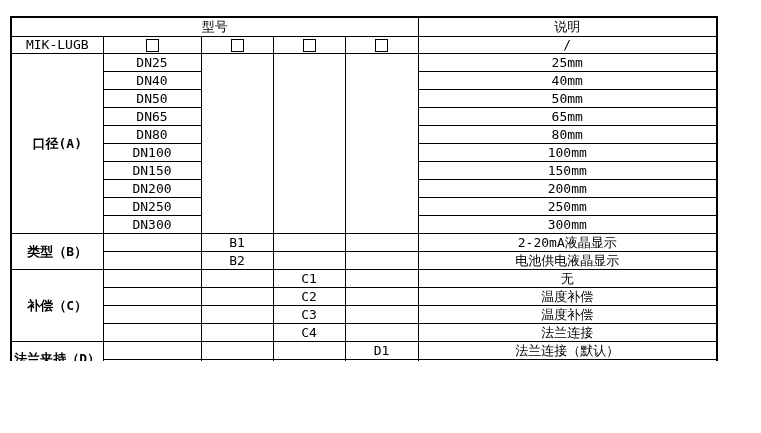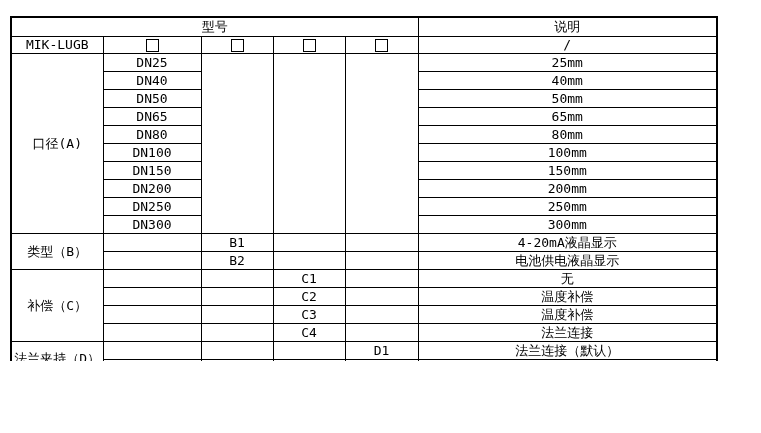--- a/index.html
+++ b/index.html
@@ -33,21 +33,21 @@
     padding: 0;
     font-size: 13px;
     line-height: 1;
     white-space: nowrap;
     overflow: hidden;
   }
   tr.row-header  { height: 19px; }
   tr.row-brand   { height: 17px; margin-top: 24px; }
   tr.row-option  { height: 18px; }
   td.hdr { font-size: 14px; }
-  td.label-cell { font-size: 13px; }
+  td.label-cell { font-size: 13px; font-weight: bold; }
   .checkbox {
     display: inline-block;
     width: 11px;
     height: 11px;
     border: 1px solid #000000;
     background: #ffffff;
     vertical-align: middle;
   }
   .caption {
     position: absolute;
@@ -142,21 +142,21 @@
         <tr class="row-option">
           <td>DN300</td>
           <td>300mm</td>
         </tr>
         <tr class="row-option">
           <td rowspan="2" class="label-cell">类型（B）</td>
           <td></td>
           <td>B1</td>
           <td></td>
           <td></td>
-          <td>4-20mA液晶显示</td>
+          <td>2-20mA液晶显示</td>
         </tr>
         <tr class="row-option">
           <td></td>
           <td>B2</td>
           <td></td>
           <td></td>
           <td>电池供电液晶显示</td>
         </tr>
         <tr class="row-option">
           <td rowspan="4" class="label-cell">补偿（C）</td>

